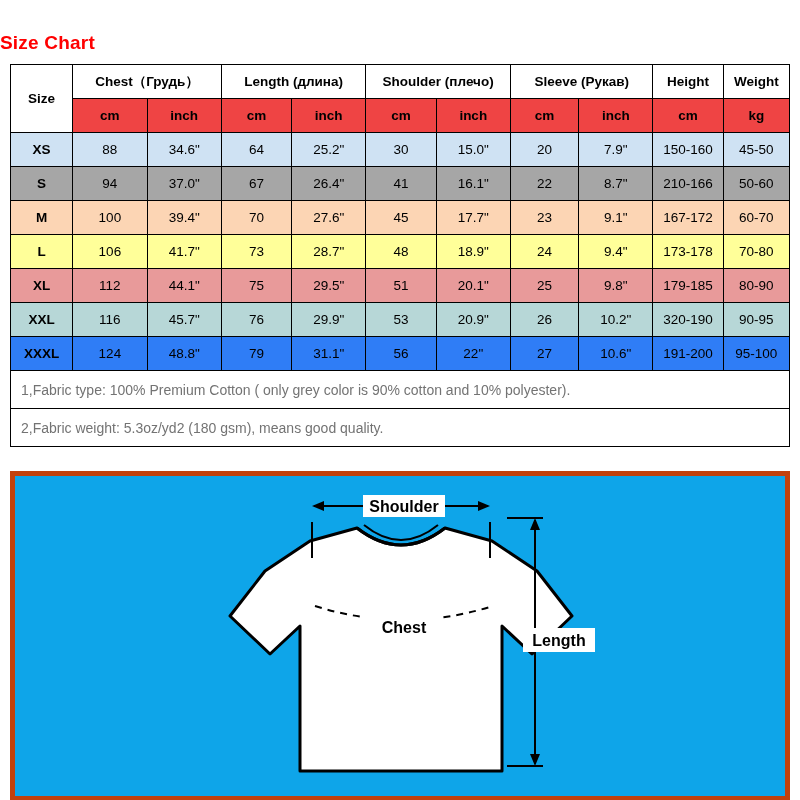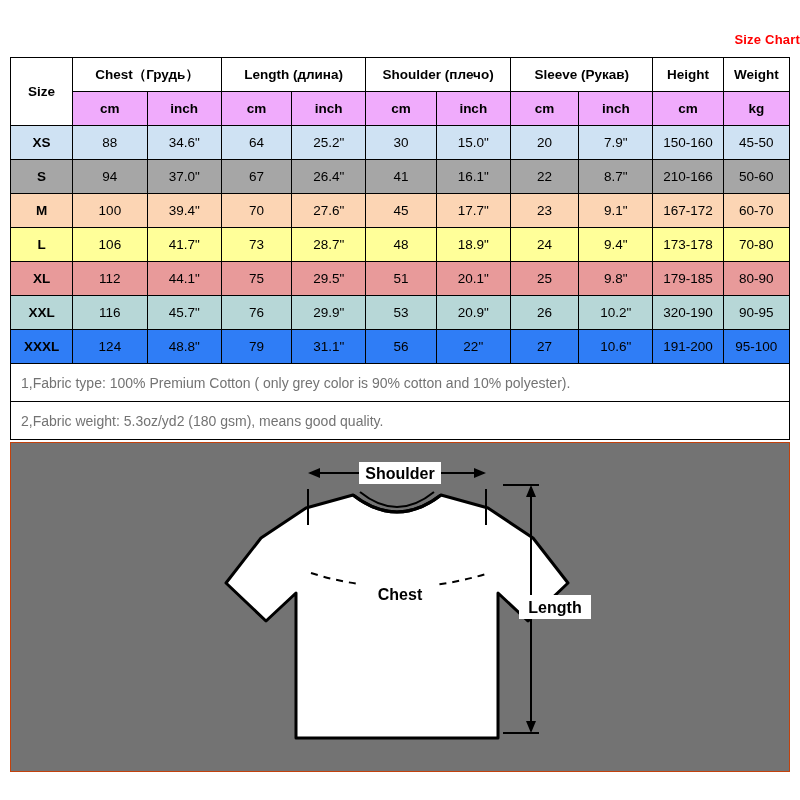--- a/index.html
+++ b/index.html
@@ -9,24 +9,24 @@
     background: #ffffff;
     font-family: "Liberation Sans", sans-serif;
   }
   #page {
     position: relative;
     width: 800px; height: 800px;
     background: #ffffff;
     overflow: hidden;
   }
   .title {
-    text-align: right;
+    text-align: left;
     color: #ff0000;
     font-weight: bold;
-    font-size: 13px;
+    font-size: 19px;
     padding-top: 32px;
     padding-bottom: 10px;
     letter-spacing: 0.2px;
   }
   table.size-table {
     border-collapse: collapse;
     width: 780px;
     margin: 0 auto;
     table-layout: fixed;
   }
@@ -39,43 +39,43 @@
     height: 34px;
     padding: 0 2px;
     overflow: hidden;
     white-space: nowrap;
   }
   table.size-table th {
     font-weight: bold;
     background: #ffffff;
   }
   .hdr-group { font-size: 13.5px; }
-  .unit-row td { font-weight: bold; font-size: 13.5px; background: #f0abfc; }
+  .unit-row td { font-weight: bold; font-size: 13.5px; background: #ef4444; }
   .size-cell { font-weight: bold; }
   .notes {
     width: 780px;
     margin: 0 auto;
   }
   .note-row {
     border: 1px solid #000000;
     border-top: none;
     height: 38px;
     display: flex;
     align-items: center;
     padding-left: 10px;
     font-size: 14px;
     color: #737373;
   }
   .diagram-box {
     width: 780px;
-    margin: 2px auto 0 auto;
-    border: 1px solid #c2410c;
+    margin: 24px auto 0 auto;
+    border: 5px solid #c2410c;
     height: 330px;
     position: relative;
-    background: #737373;
+    background: #0ea5e9;
   }
   .diagram-box svg { display: block; }
 </style>
 </head>
 <body>
 
 <div id="page">
 
   <div class="title">Size Chart</div>
 

